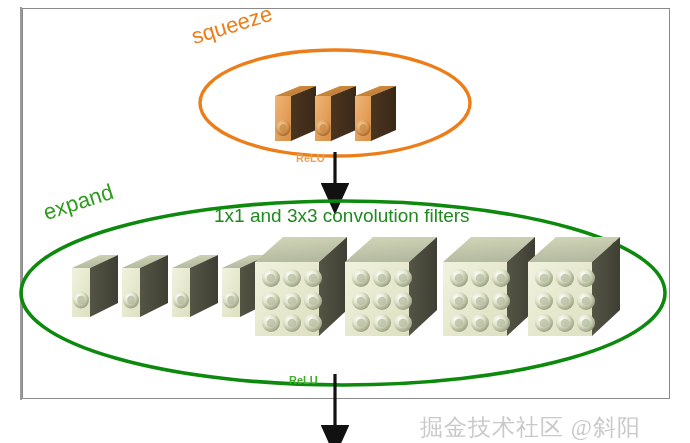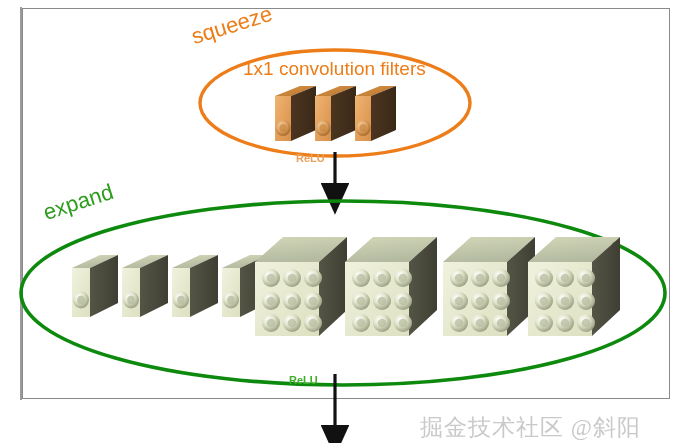--- a/index.html
+++ b/index.html
@@ -273,24 +273,24 @@
           <ellipse cx="565" cy="323" rx="4.3" ry="4.3"></ellipse>
           <ellipse cx="586" cy="323" rx="4.3" ry="4.3"></ellipse>
       </g>
     </g>
 
     <line x1="335" y1="374" x2="335" y2="428" stroke="#111111" stroke-width="3.2" marker-end="url(#arrowhead)"></line>
   </svg>
 
   <div class="lbl" id="squeeze-label">squeeze</div>
 
-  <div class="lbl" id="squeeze-title">1x1 convolution filters</div>
 
   <div class="lbl" id="relu-1">ReLU</div>
 
   <div class="lbl" id="expand-label">expand</div>
 
+  <div class="lbl" id="expand-title">1x1 and 3x3 convolution filters</div>
 
   <div class="lbl" id="relu-2">ReLU</div>
 
   <div id="watermark">掘金技术社区 @斜阳</div>
 
 </div>
 
 </body></html>

